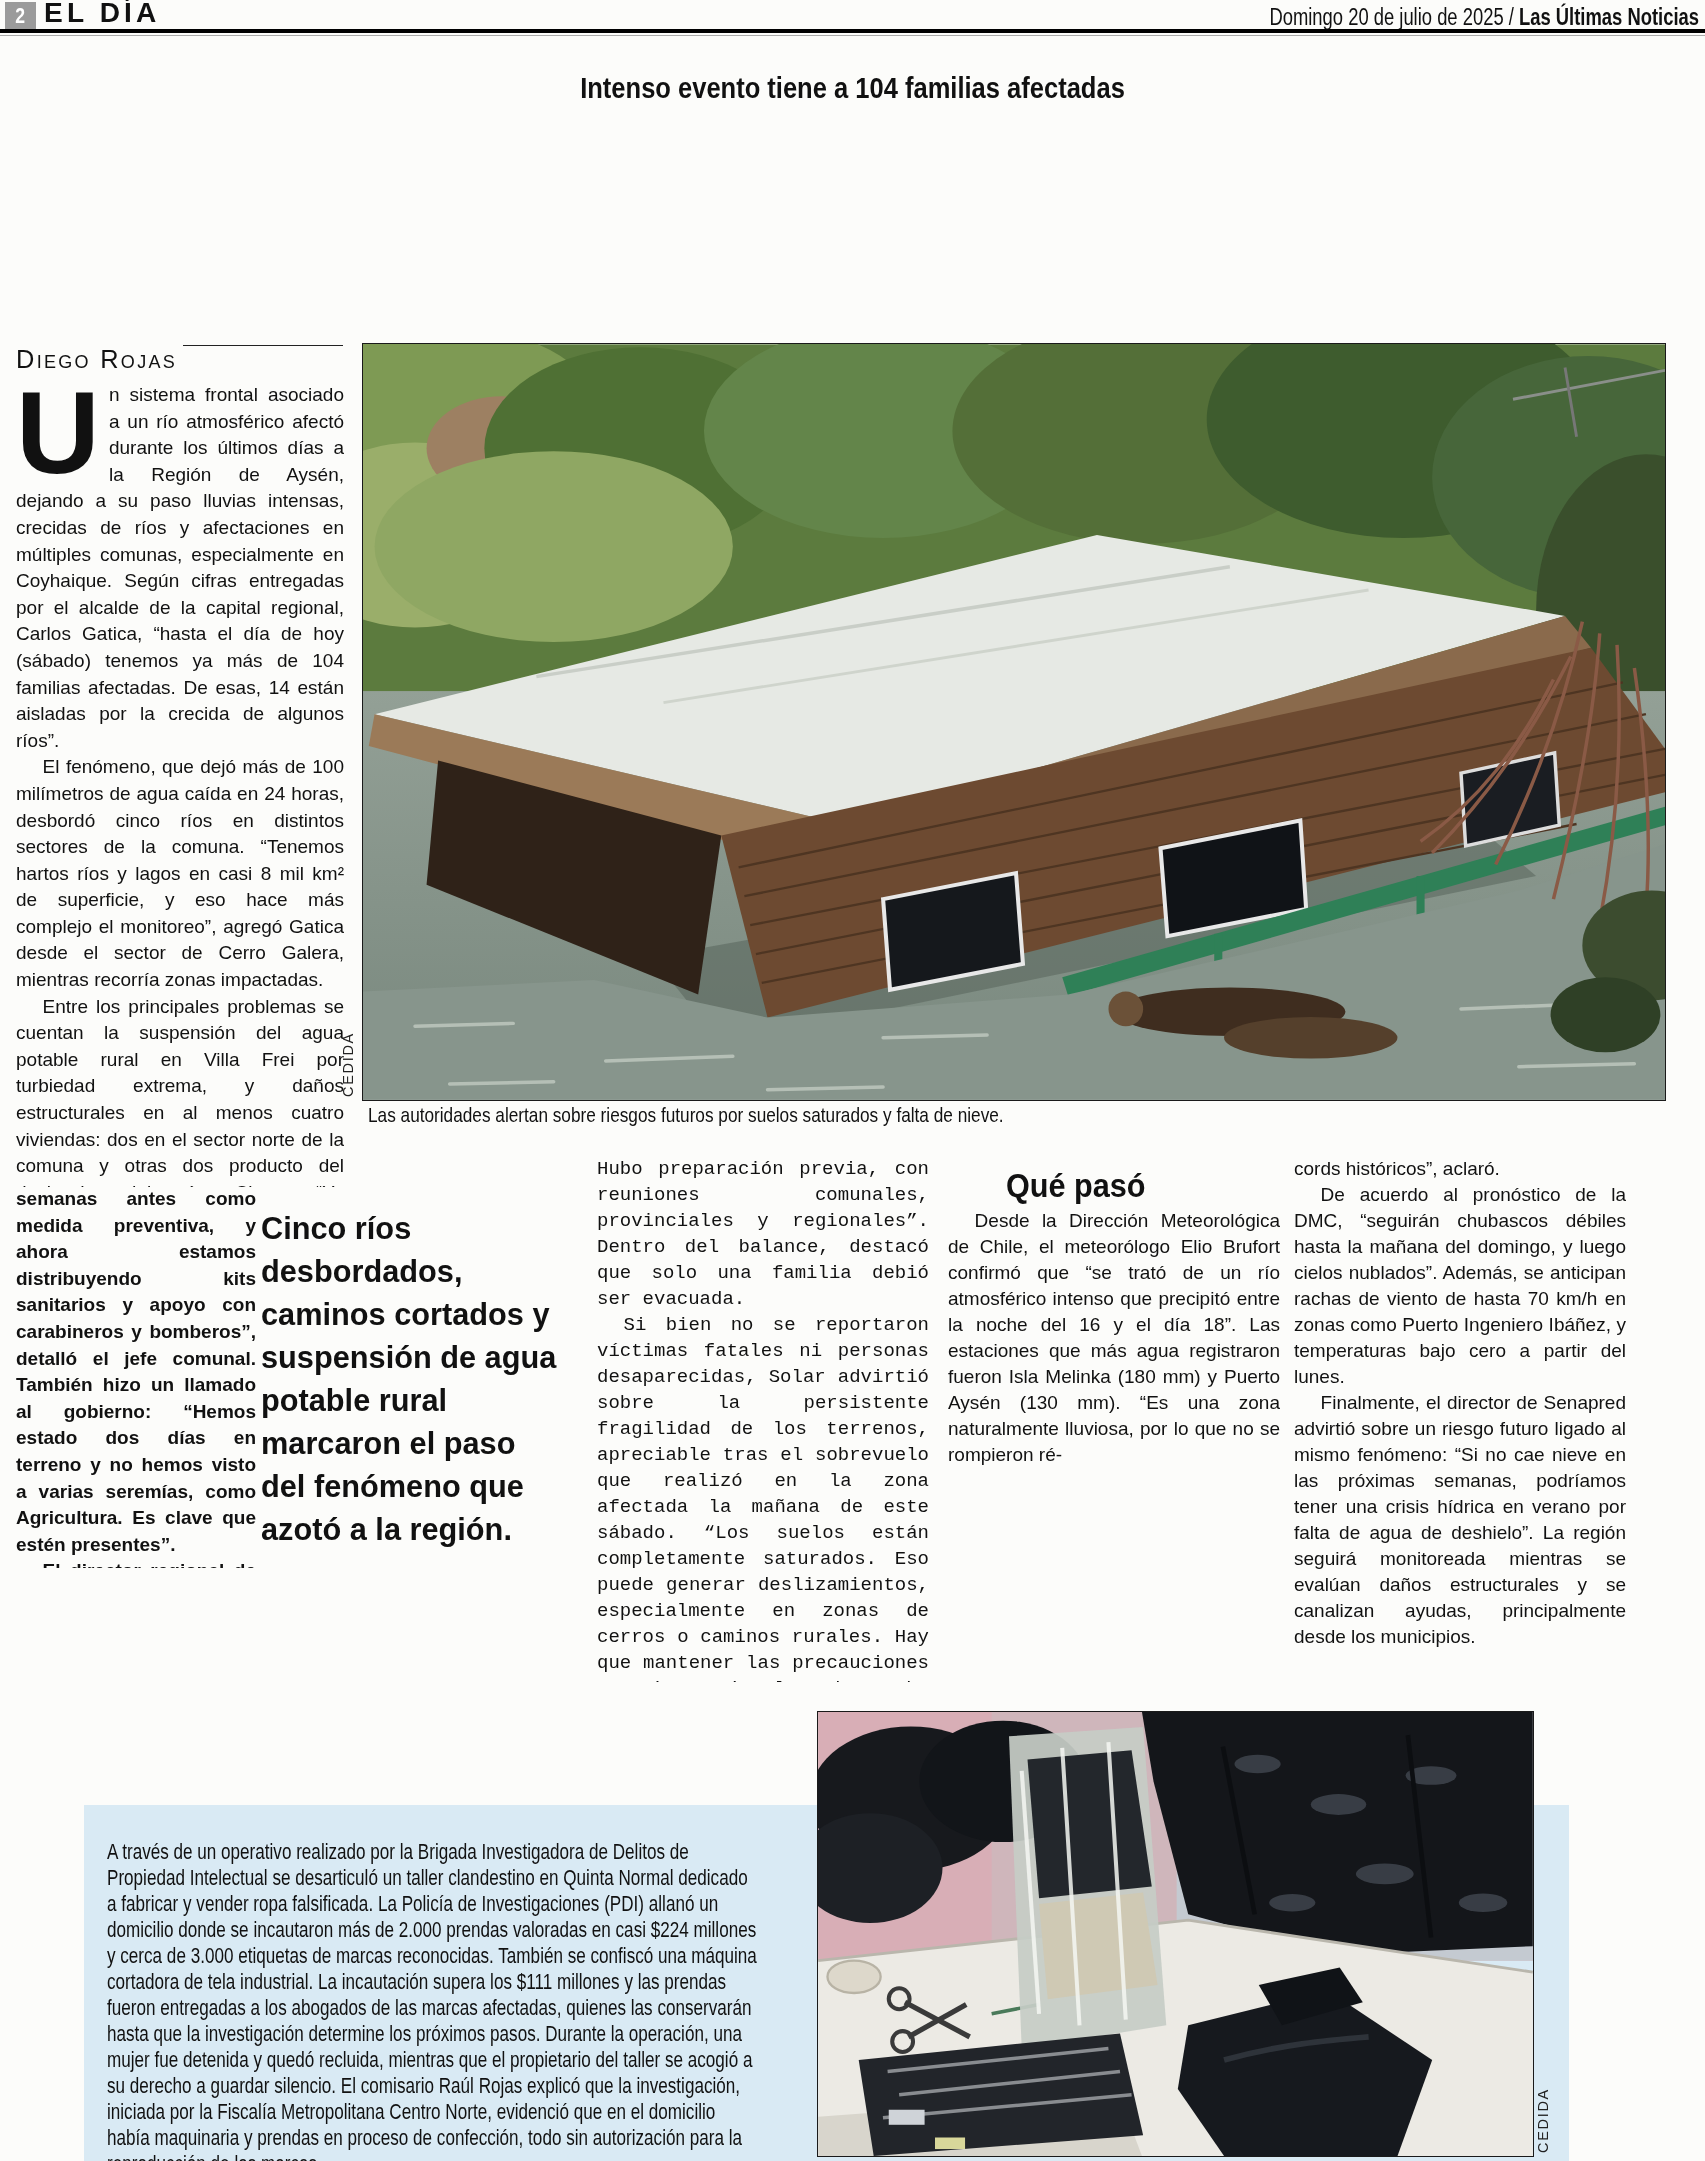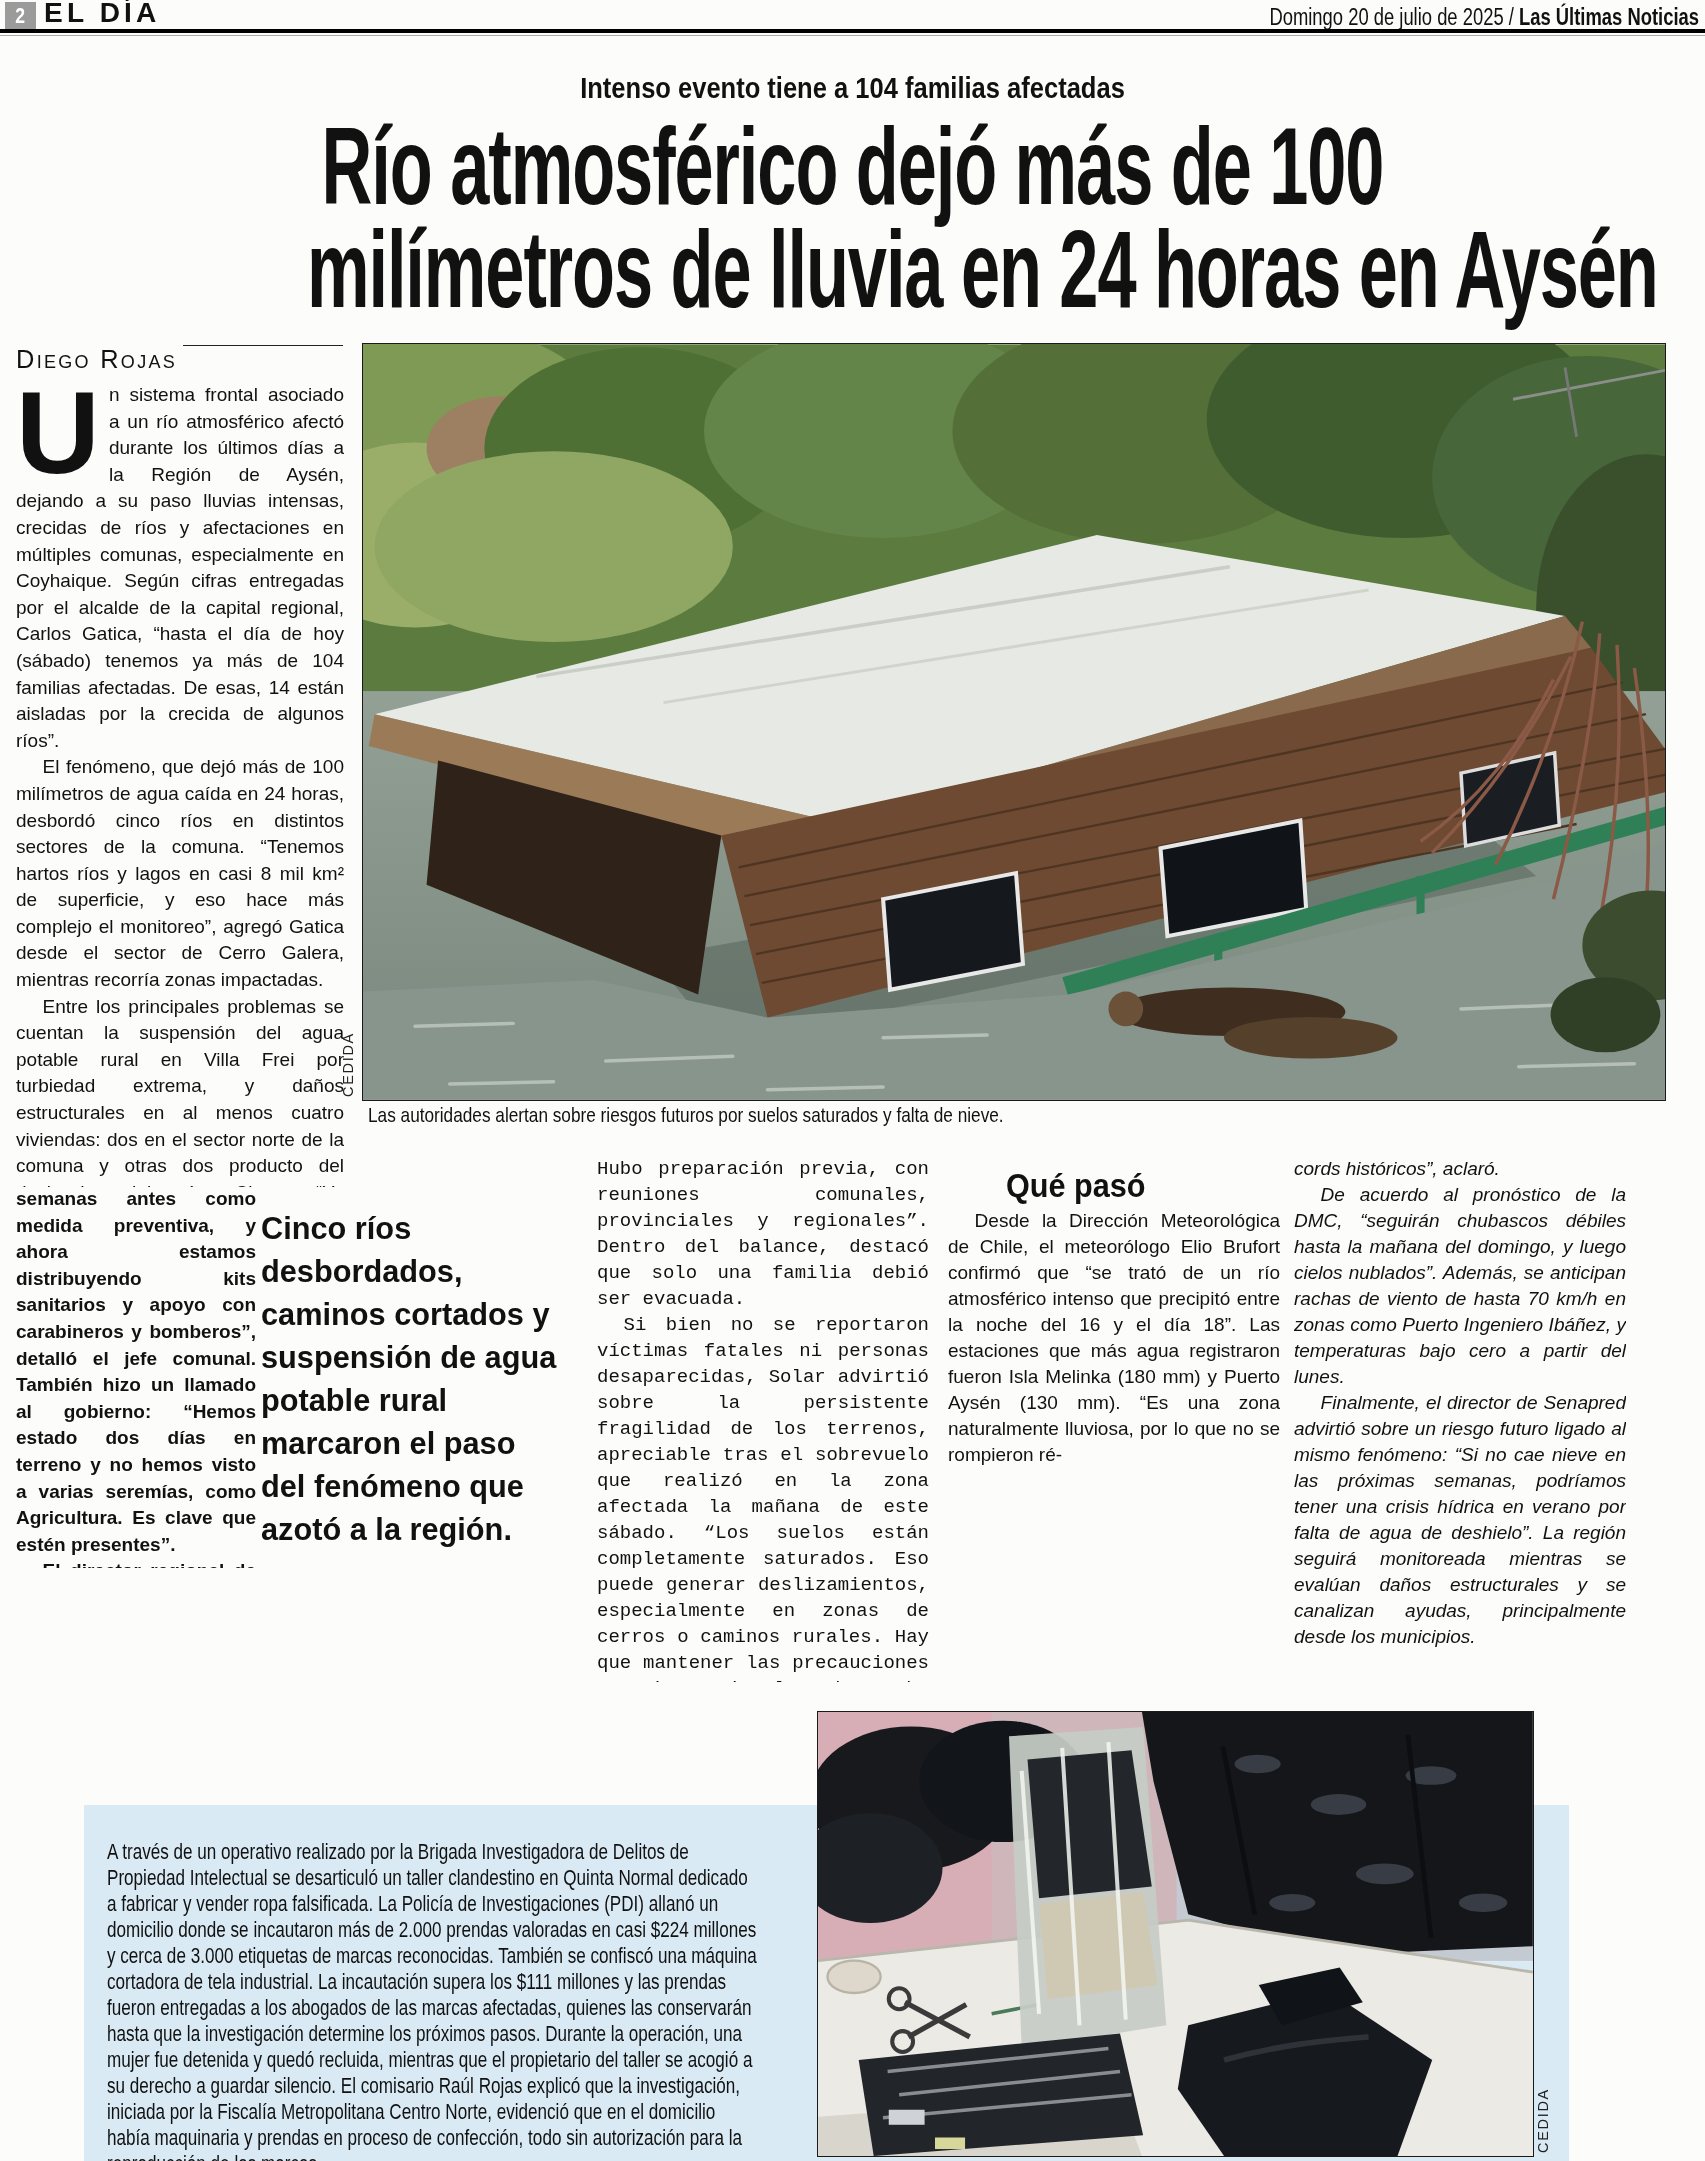--- a/index.html
+++ b/index.html
@@ -31,21 +31,21 @@
   .bodytext{font-size:19px;line-height:26.6px;text-align:justify;}
   .bodytext p{margin:0;}
   .bodytext p.ind{text-indent:26.6px;}
   .col1a{left:16px;top:382px;width:328px;height:805px;overflow:hidden;}
   .col1b{left:16px;top:1186px;width:240px;height:382px;overflow:hidden;font-weight:bold;}
   .col1c{left:16px;top:1568px;width:335px;}
   .dropcap{float:left;font-size:116px;line-height:92px;font-weight:bold;margin:4.6px 9.2px 0 0;}
   .lowcol{top:1156px;width:332px;height:526px;overflow:hidden;font-size:19px;line-height:26px;}
   .col2{left:597px;font-family:Liberation Mono, monospace;}
   .col3{left:948px;}
-  .col4{left:1294px;font-style:italic;}
+  .col4{left:1294px;}
   .subhead{font-size:34px;font-weight:900;margin:16px 0 10.4px 58px !important;
     transform:scaleX(.9);transform-origin:left center;text-indent:0 !important;}
   
   .pull-quote{left:261px;top:1207px;width:315px;font-size:32px;line-height:43px;font-weight:bold;
     text-align:left;transform:scaleX(.96);transform-origin:left top;}
   
   .photo1{left:362px;top:343px;width:1302px;height:756px;border:1.2px solid #1a1a1a;overflow:hidden;}
   .photo2{left:817px;top:1711px;width:715px;height:444px;border:1.2px solid #1a1a1a;overflow:hidden;}
   .vcred{writing-mode:vertical-rl;transform:rotate(180deg);font-size:14.5px;letter-spacing:1.7px;color:#222;
     display:flex;align-items:center;}
@@ -68,24 +68,20 @@
     <span class="folio-num">2</span>
   </div>
   <div class="abs section-title">EL DÍA</div>
   <div class="abs edition">
     <span>Domingo 20 de julio de 2025</span><span> / </span><b>Las Últimas Noticias</b>
   </div>
   <div class="abs rule-thick"></div>
   <div class="abs rule-thin"></div>
 
   <div class="abs kicker">Intenso evento tiene a 104 familias afectadas</div>
-  <div class="abs headline">
-    <span class="hl">Río atmosférico dejó más de 100</span>
-    <span class="hl">milímetros de lluvia en 24 horas en Aysén</span>
-  </div>
 
   <div class="abs byline-wrap">
     <span class="byline">Diego Rojas</span>
     <span class="byline-rule"></span>
   </div>
 
   <div class="abs bodytext col1a">
     <p><span class="dropcap">U</span><span>n sistema frontal asociado a un río atmosférico afectó durante los últimos días a la Región de Aysén, dejando a su paso lluvias intensas, crecidas de ríos y afectaciones en múltiples comunas, especialmente en Coyhaique. Según cifras entregadas por el alcalde de la capital regional, Carlos Gatica, “hasta el día de hoy (sábado) tenemos ya más de 104 familias afectadas. De esas, 14 están aisladas por la crecida de algunos ríos”.</span></p>
     <p class="ind">El fenómeno, que dejó más de 100 milímetros de agua caída en 24 horas, desbordó cinco ríos en distintos sectores de la comuna. “Tenemos hartos ríos y lagos en casi 8 mil km² de superficie, y eso hace más complejo el monitoreo”, agregó Gatica desde el sector de Cerro Galera, mientras recorría zonas impactadas.</p>
     <p class="ind">Entre los principales problemas se cuentan la suspensión del agua potable rural en Villa Frei por turbiedad extrema, y daños estructurales en al menos cuatro viviendas: dos en el sector norte de la comuna y otras dos producto del desborde del río Claro. “Ya entregamos 20 mil kilos de alimento para ganado</p>

